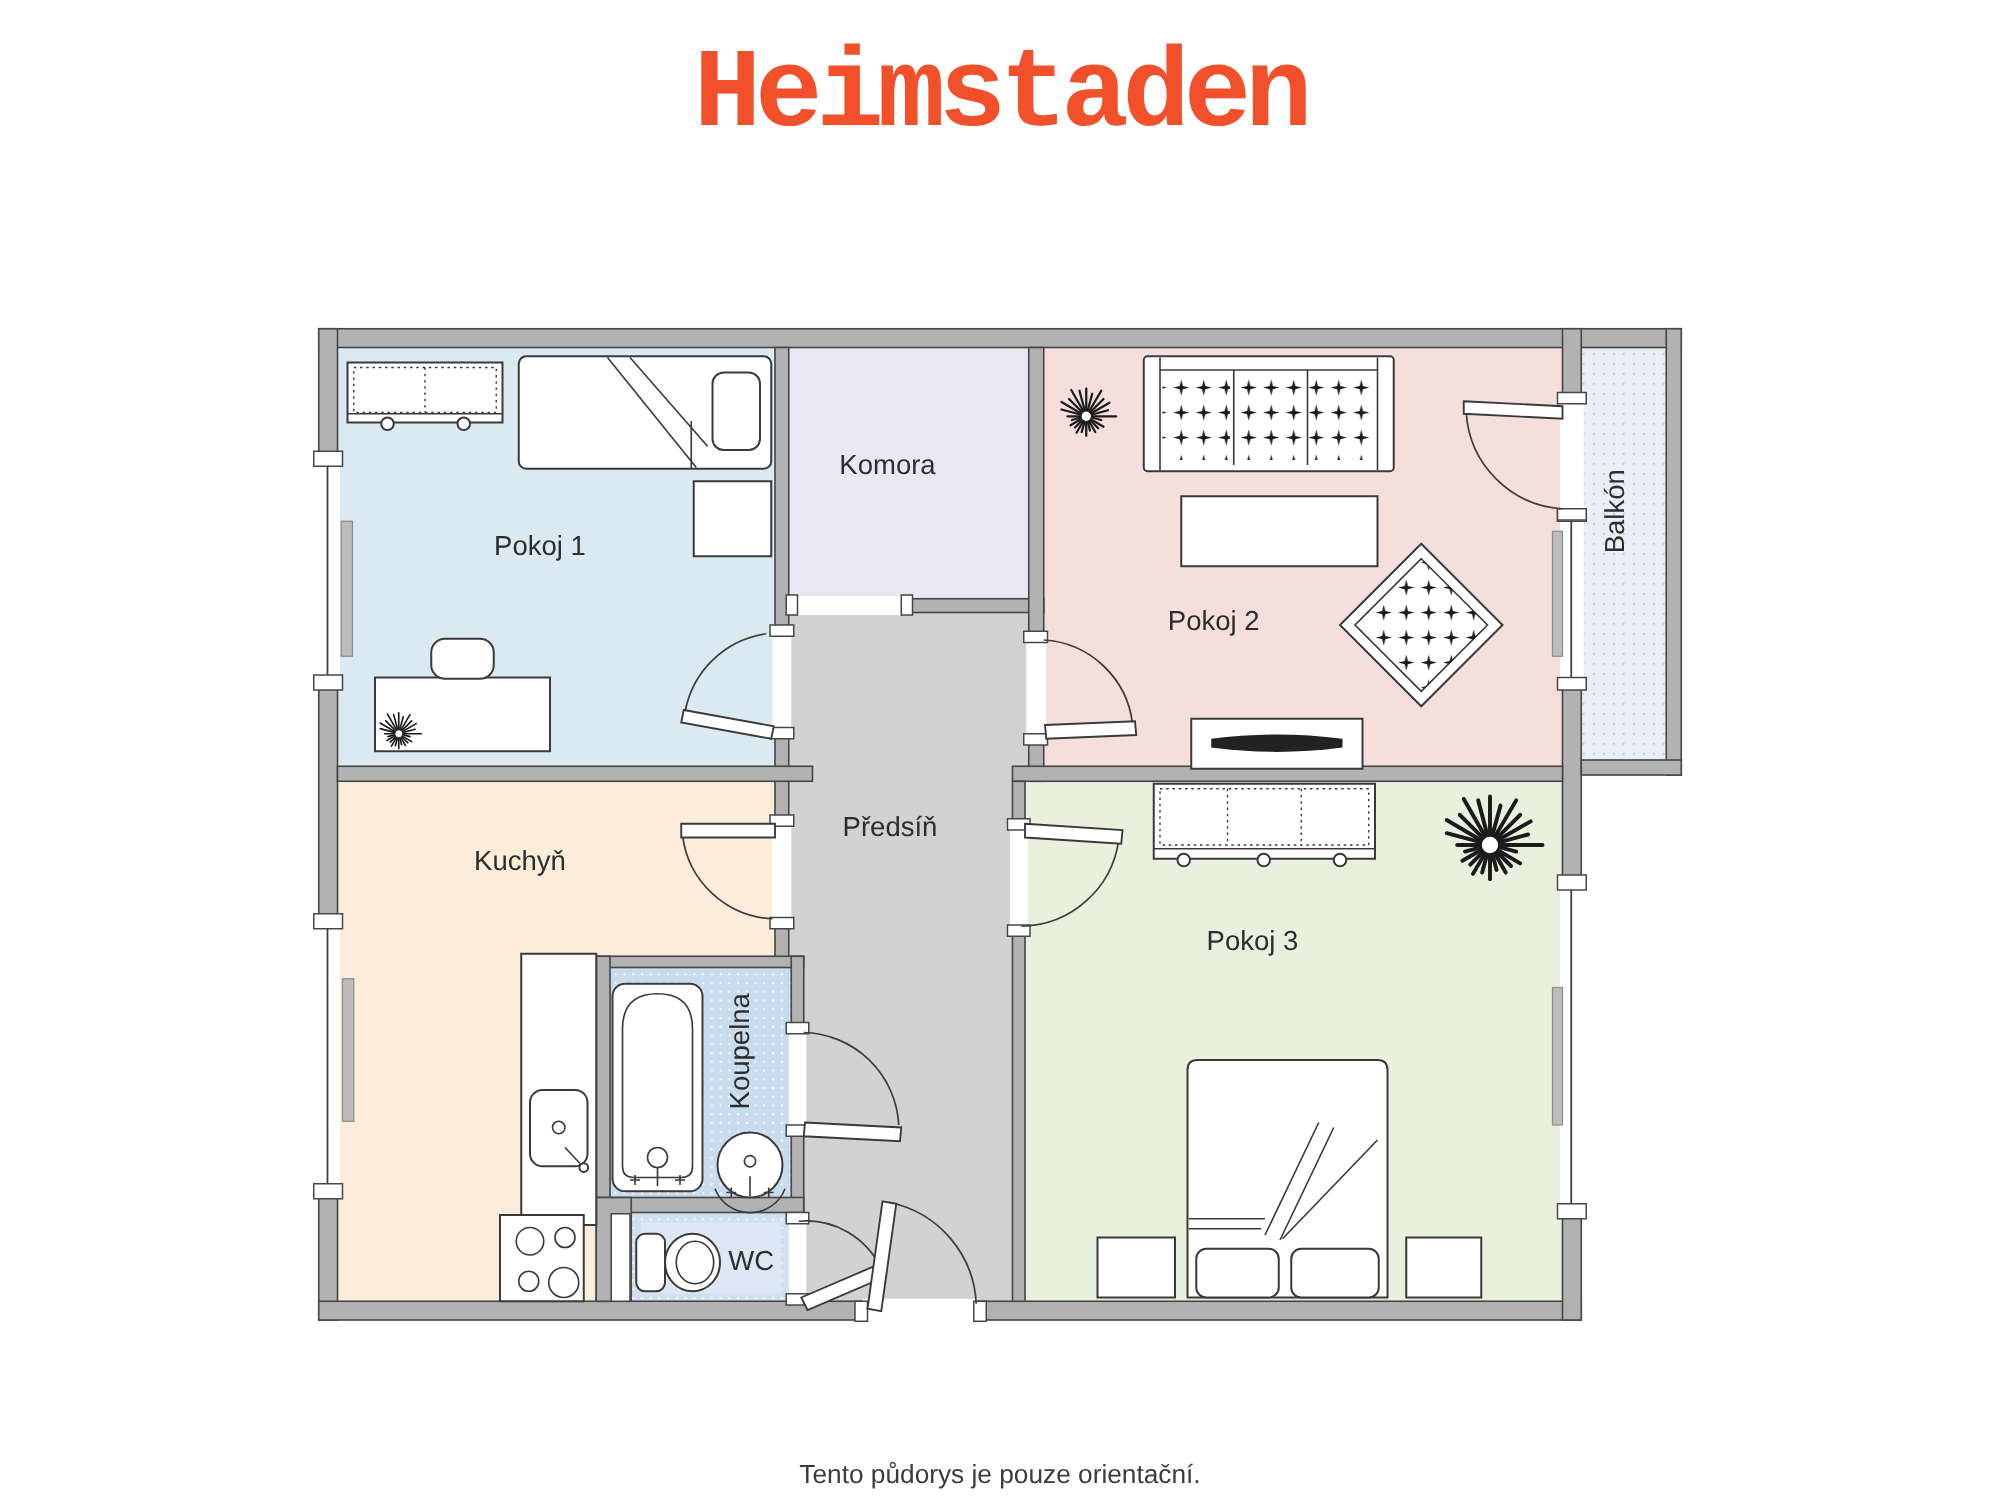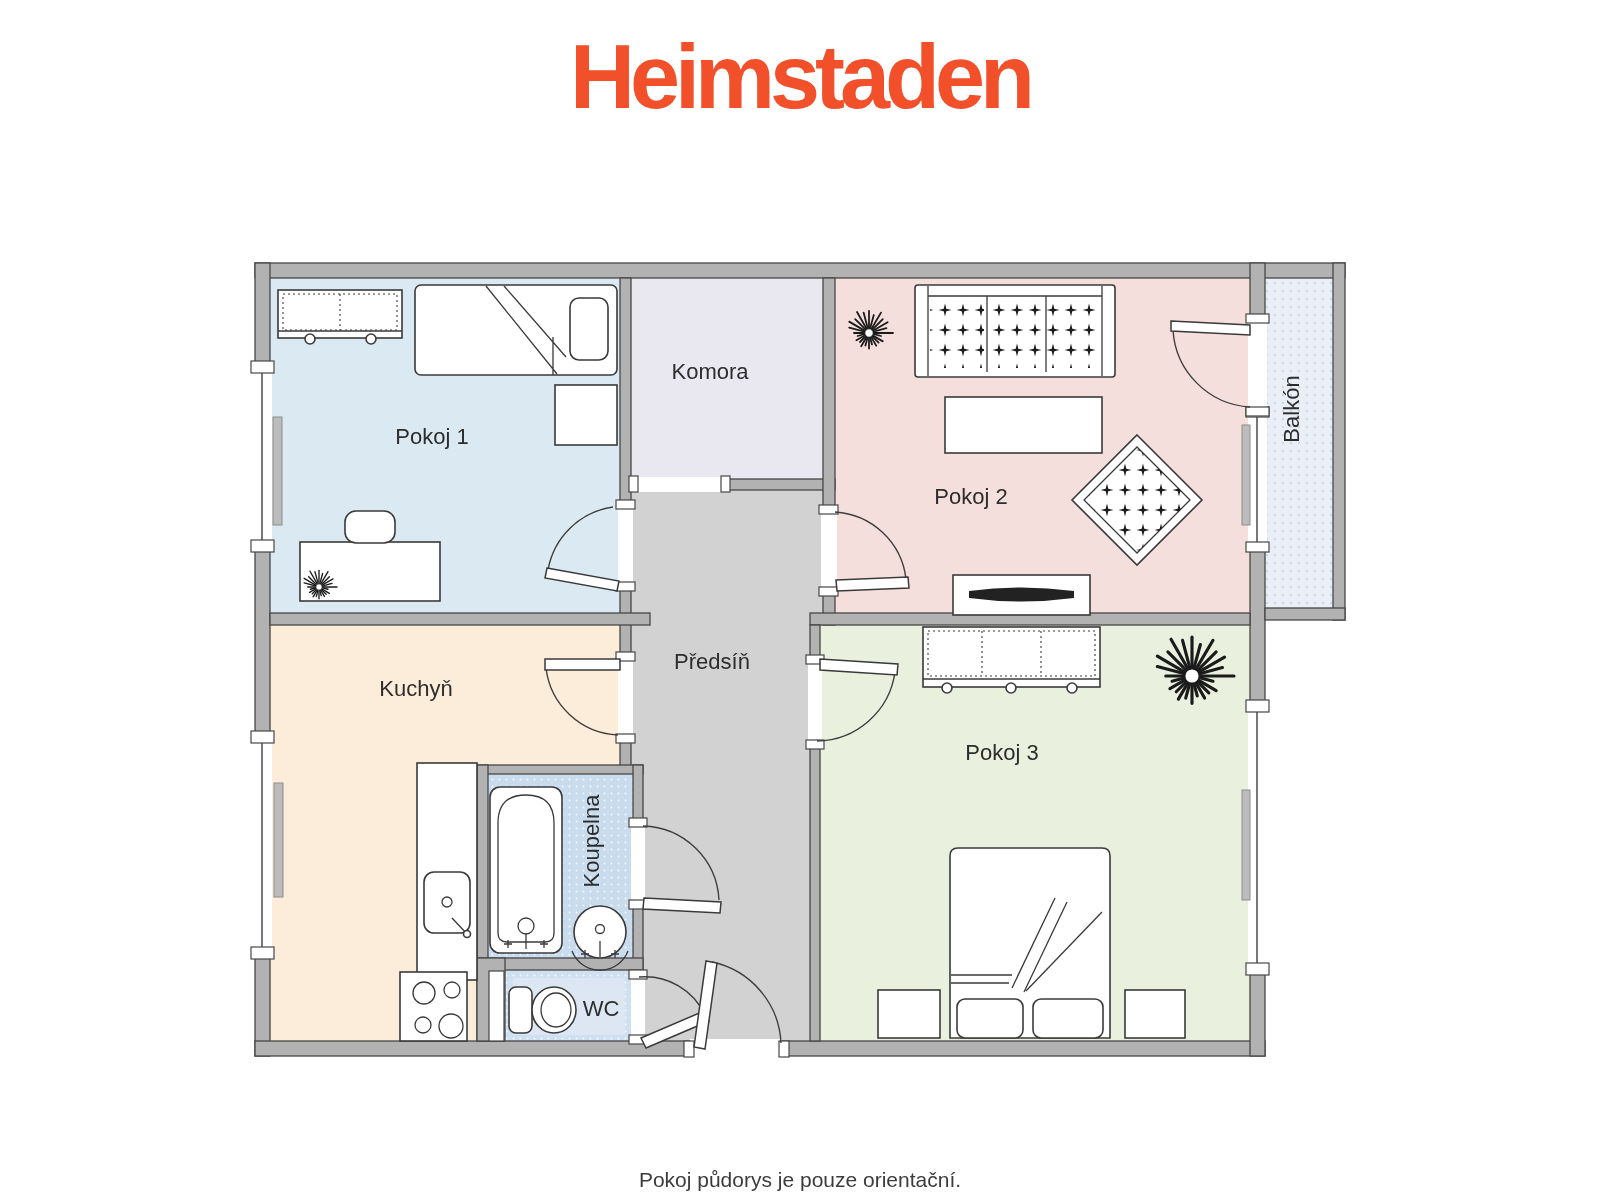--- a/index.html
+++ b/index.html
@@ -21,21 +21,21 @@
   .leaf{fill:#ffffff;stroke:#3a3a3a;stroke-width:1.5;}
   .radiator{fill:#bcbcbc;stroke:#8d8d8d;stroke-width:1;}
   .rlabel{font-family:"Liberation Sans",sans-serif;font-size:22px;fill:#2d2d2d;text-anchor:middle;}
   .plantln{stroke:#1b1b1b;stroke-width:3;stroke-linecap:round;}
 </style>
 </head>
 <body>
 
 <div id="stage">
 
-  <div id="logo" style="color: rgb(242, 80, 42);">Heimstaden</div>
+  <div id="logo" style="color: rgb(242, 80, 42); font-family: Liberation Mono, monospace;">Heimstaden</div>
 
   <svg id="plan-svg" width="1600" height="1200" viewBox="0 0 1600 1200">
 
     <defs>
       <pattern id="sp" x="0" y="0" width="18" height="20" patternUnits="userSpaceOnUse">
         <path d="M9,3.5 L10.3,8.7 L15.5,10 L10.3,11.3 L9,16.5 L7.7,11.3 L2.5,10 L7.7,8.7 Z" fill="#1c1c1c"></path>
       </pattern>
       <pattern id="dotsBal" x="0" y="0" width="8" height="8" patternUnits="userSpaceOnUse">
         <circle cx="3" cy="3" r="0.9" fill="#c2c9da"></circle>
       </pattern>
@@ -305,14 +305,14 @@
       <text class="rlabel" x="971" y="504">Pokoj 2</text>
       <text class="rlabel" x="1299" y="409" transform="rotate(-90 1299 409)">Balkón</text>
       <text class="rlabel" x="416" y="696">Kuchyň</text>
       <text class="rlabel" x="712" y="669">Předsíň</text>
       <text class="rlabel" x="599" y="841" transform="rotate(-90 599 841)">Koupelna</text>
       <text class="rlabel" x="601" y="1016" font-size="24">WC</text>
       <text class="rlabel" x="1002" y="760">Pokoj 3</text>
     </g>
   </svg>
 
-  <div id="caption">Pokoj půdorys je pouze orientační.</div>
+  <div id="caption">Tento půdorys je pouze orientační.</div>
 </div>
 
 </body></html>

